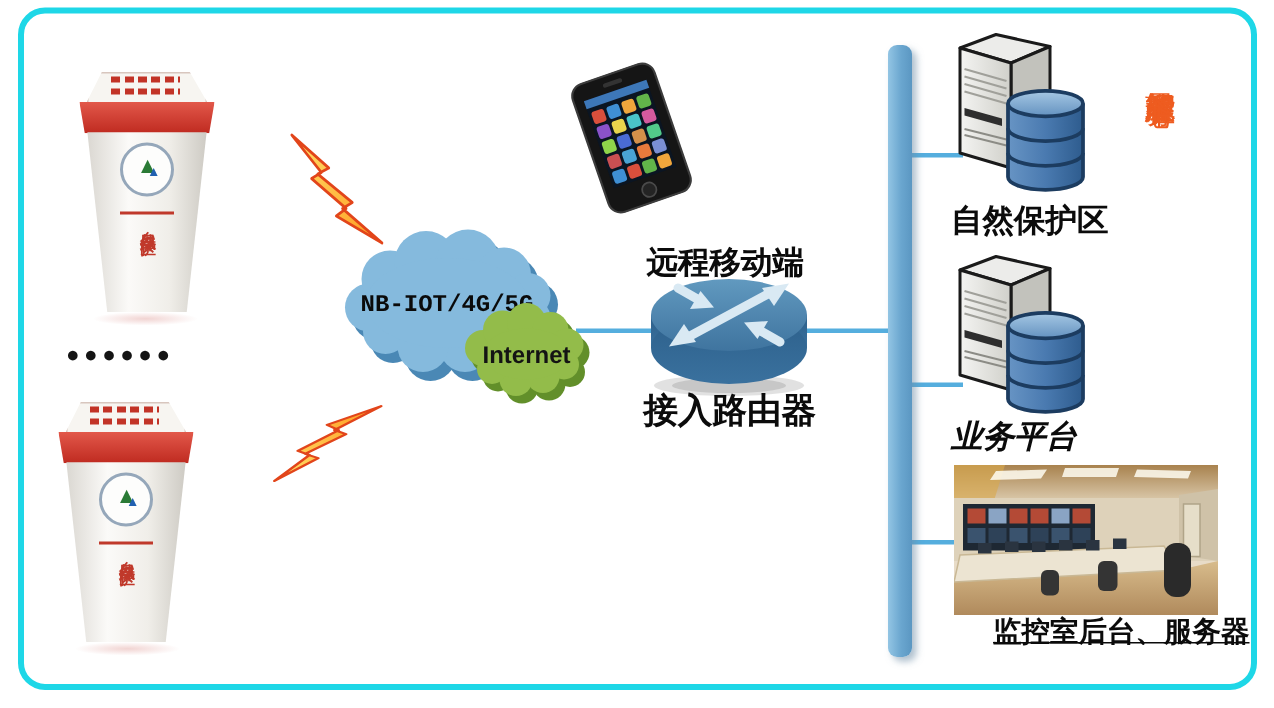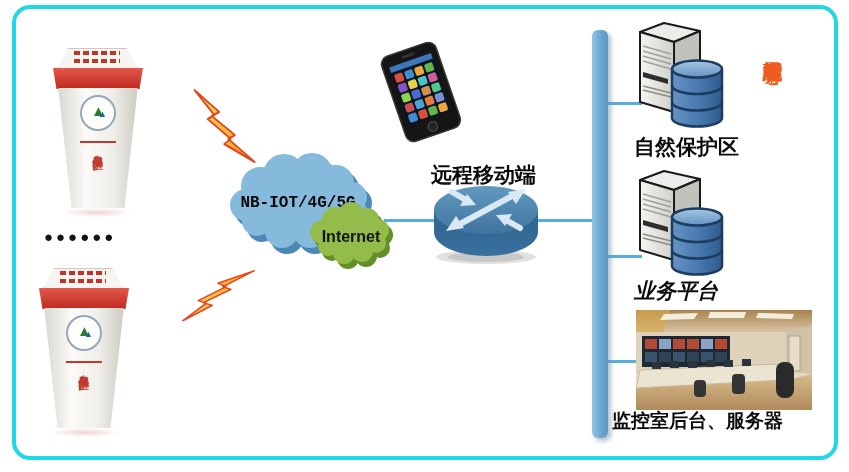--- a/index.html
+++ b/index.html
@@ -234,20 +234,21 @@
     <g>
       <line x1="36" y1="56" x2="88" y2="28" stroke="#d9e9f3" stroke-width="6" stroke-linecap="round"></line>
       <polygon points="102,21 84,24 92,36" fill="#d9e9f3"></polygon>
       <polygon points="22,63 40,60 32,48" fill="#d9e9f3"></polygon>
       <line x1="28" y1="24" x2="42" y2="32" stroke="#d9e9f3" stroke-width="6" stroke-linecap="round"></line>
       <polygon points="52,37 36,38 43,26" fill="#d9e9f3"></polygon>
       <line x1="96" y1="60" x2="82" y2="52" stroke="#d9e9f3" stroke-width="6" stroke-linecap="round"></line>
       <polygon points="72,47 88,46 81,58" fill="#d9e9f3"></polygon>
     </g>
   </svg>
+  <div class="label" style="left:429px;top:258px;font-size:23px;">接入路由器</div>
 
   <div id="bar" class="abs"></div>
   <div class="link" style="left:606px;top:102px;width:36px;"></div>
   <div class="link" style="left:606px;top:255px;width:36px;"></div>
   <div class="link" style="left:606px;top:360px;width:36px;"></div>
 
   <svg class="icon-svg" style="left:628px;top:20px;" width="102" height="112" viewBox="0 0 102 112">
     <g stroke="#1a1a1a" stroke-width="2" stroke-linejoin="round">
       <polygon points="12,12 36,3 72,11 46,22" fill="#ececea"></polygon>
       <polygon points="46,22 72,11 72,78 46,92" fill="#c2c2bc"></polygon>
@@ -335,17 +336,17 @@
         <rect x="70" y="50" width="9" height="7"></rect>
       <rect x="88" y="50" width="9" height="7"></rect>
         <rect x="106" y="49" width="9" height="7"></rect>
     </g>
     <g fill="#343434">
       <rect x="58" y="70" width="12" height="17" rx="4"></rect>
       <rect x="96" y="64" width="13" height="20" rx="4"></rect>
       <rect x="140" y="52" width="18" height="36" rx="8" fill="#2a2a2a"></rect>
     </g>
   </svg>
-  <div class="label" style="left:612px;top:408px;font-size:19px;">监控室后台、服务器</div>
+  <div class="label" style="left:662px;top:408px;font-size:19px;text-decoration:underline;">监控室后台、服务器</div>
 
   <div id="vtitle" class="abs">智能界桩管理服务中心</div>
 
 </div>
 
 </body></html>

